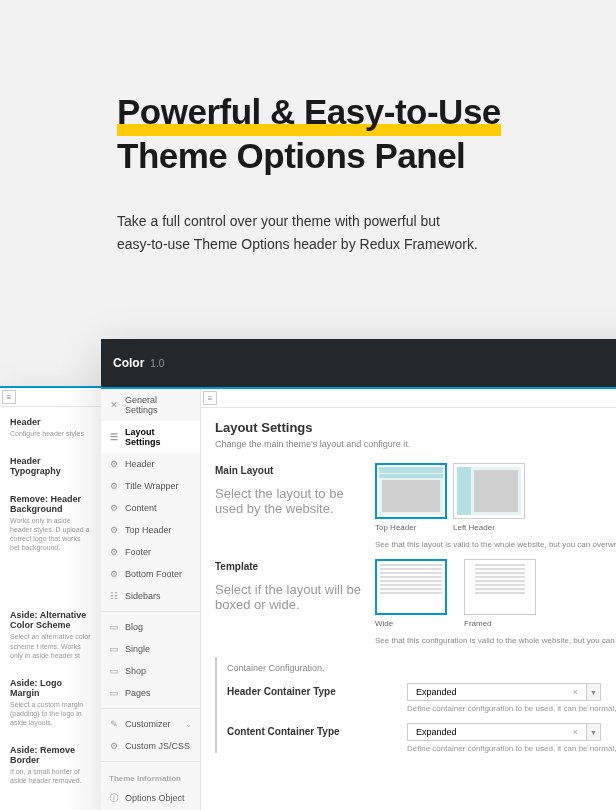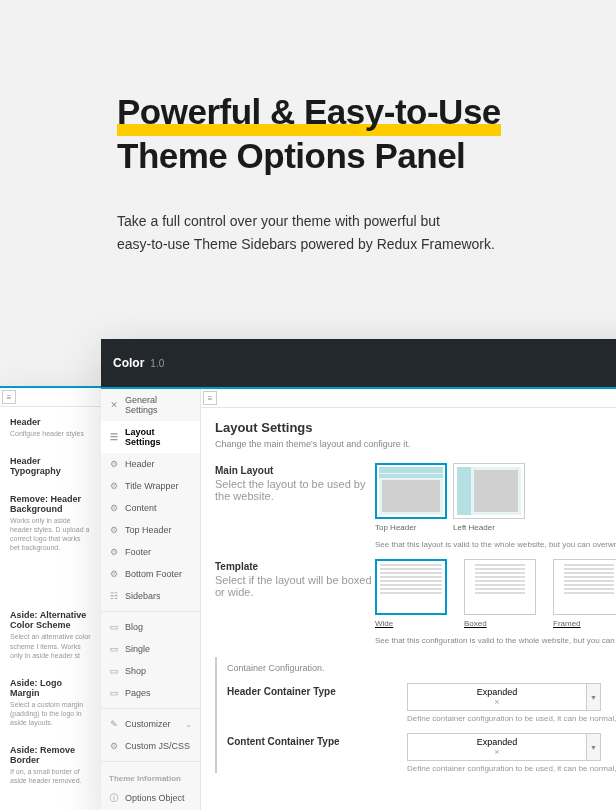--- a/index.html
+++ b/index.html
@@ -34,50 +34,50 @@
     .chev { margin-left: auto; font-size: 8px; color: #aaa; }
     
     .content { flex: 1; background: #fff; padding: 0; }
     .content-top { padding: 2px; border-bottom: 1px solid #e5e5e5; }
     .content-body { padding: 12px 14px; }
     .c-title { font-size: 13px; font-weight: 700; color: #333; margin-bottom: 4px; }
     .c-sub { font-size: 9px; color: #888; margin-bottom: 14px; }
     .row { display: flex; margin-bottom: 8px; }
     .row-label { width: 160px; padding-top: 2px; }
     .row-label .lbl { font-size: 10px; font-weight: 700; color: #333; }
-    .row-label .hint { font-size: 11px; color: #999; margin-top: 2px; }
+    .row-label .hint { font-size: 13px; color: #999; margin-top: 10px; }
     .row-content { flex: 1; }
     
     .thumbs { display: flex; gap: 6px; }
     .thumb { width: 72px; height: 56px; border: 1px solid #ccc; padding: 3px; cursor: pointer; background: #fff; }
     .thumb.selected { border: 2px solid #0099cc; padding: 2px; }
     .thumb-inner { width: 100%; height: 100%; background: #e8f4f4; position: relative; }
     .th-top { position: absolute; top: 0; left: 0; right: 0; height: 6px; background: #b4e0e4; }
     .th-top2 { position: absolute; top: 7px; left: 0; right: 0; height: 4px; background: #b4e0e4; }
     .th-left { position: absolute; top: 0; left: 0; bottom: 0; width: 14px; background: #b4e0e4; }
     .th-body { position: absolute; top: 13px; left: 3px; right: 3px; bottom: 3px; background: #d0d0d0; }
     .th-body2 { position: absolute; top: 3px; left: 17px; right: 3px; bottom: 3px; background: #d0d0d0; }
     .thumb-label { font-size: 8px; color: #666; margin-top: 4px; }
     .thumbs-note { font-size: 8px; color: #888; margin-top: 8px; }
     
     .tmpl { display: flex; gap: 6px; }
-    .tmpl-item { width: 83px; cursor: pointer; text-decoration: underline; }
+    .tmpl-item { width: 83px; cursor: pointer; }
     .tmpl-box { width: 72px; height: 56px; border: 1px solid #ccc; padding: 4px; background: #fff; display: flex; flex-direction: column; gap: 2px; }
     .tmpl-box.selected { border: 2px solid #0099cc; padding: 3px; }
     .tmpl-box.framed { border: 1px solid #ccc; }
     .tline { height: 2px; background: #ddd; }
     .tmpl-box.boxed .tline, .tmpl-box.framed .tline { margin: 0 6px; }
     
     .config-panel { border-left: 2px solid #ccc; padding-left: 10px; margin-top: 12px; }
     .config-head { font-size: 9px; color: #888; padding: 6px 0 10px; }
     .crow { display: flex; align-items: flex-start; margin-bottom: 10px; }
     .crow-lbl { width: 180px; font-size: 10px; font-weight: 700; color: #333; padding-top: 3px; }
     .crow-ctrl { flex: 1; }
     .sel-wrap { display: flex; }
-    .sel { border: 1px solid #ccc; padding: 3px 8px; font-size: 9px; width: 180px; display: flex; justify-content: space-between; align-items: center; background: #fff; flex-direction: column; }
+    .sel { border: 1px solid #ccc; padding: 3px 8px; font-size: 9px; width: 180px; display: flex; justify-content: space-between; align-items: center; background: #fff; }
     .sel .x { color: #aaa; font-size: 9px; }
     .sel-btn { width: 14px; border: 1px solid #ccc; border-left: none; display: flex; align-items: center; justify-content: center; font-size: 7px; color: #888; background: #f5f5f5; }
     .crow-hint { font-size: 8px; color: #999; margin-top: 3px; }
     
     
     .bg-panel-top { padding: 2px; border-bottom: 1px solid #e5e5e5; }
     .bg-content { padding: 10px 10px; font-size: 8px; color: #666; }
     .bg-sec { margin-bottom: 18px; }
     .bg-sec .t { font-size: 9px; font-weight: 700; color: #333; }
     .bg-sec .d { font-size: 7px; color: #999; margin-top: 2px; line-height: 1.3; }
@@ -85,21 +85,21 @@
 </head>
 <body>
 
 <div class="hero">
   <div class="hero-title">
     <span class="highlight-wrap"><span class="bg"></span><span class="txt">Powerful &amp; Easy-to-Use</span></span><br>
     <span>Theme Options Panel</span>
   </div>
   <div class="hero-desc">
     <span>Take a full control over your theme with powerful but</span><br>
-    <span>easy-to-use Theme Sidebars powered by Redux Framework.</span>
+    <span>easy-to-use Theme Options header by Redux Framework.</span>
   </div>
 </div>
 
 <div class="panel-bg">
   <div class="blue-line"></div>
   <div class="bg-panel-top">
     <div class="collapse-btn">≡</div>
   </div>
   <div class="bg-content">
     <div class="bg-sec">
@@ -267,33 +267,20 @@
                     <div class="tline"></div>
                     <div class="tline"></div>
                     <div class="tline"></div>
                     <div class="tline"></div>
                     <div class="tline"></div>
                     <div class="tline"></div>
                 </div>
                 <div class="thumb-label">Wide</div>
               </div>
               <div class="tmpl-item">
-                <div class="tmpl-box boxed">
-                  <div class="tline"></div>
-                    <div class="tline"></div>
-                    <div class="tline"></div>
-                    <div class="tline"></div>
-                    <div class="tline"></div>
-                    <div class="tline"></div>
-                    <div class="tline"></div>
-                    <div class="tline"></div>
-                </div>
-                <div class="thumb-label">Boxed</div>
-              </div>
-              <div class="tmpl-item">
                 <div class="tmpl-box framed">
                   <div class="tline"></div>
                     <div class="tline"></div>
                     <div class="tline"></div>
                     <div class="tline"></div>
                     <div class="tline"></div>
                     <div class="tline"></div>
                     <div class="tline"></div>
                     <div class="tline"></div>
                 </div>

